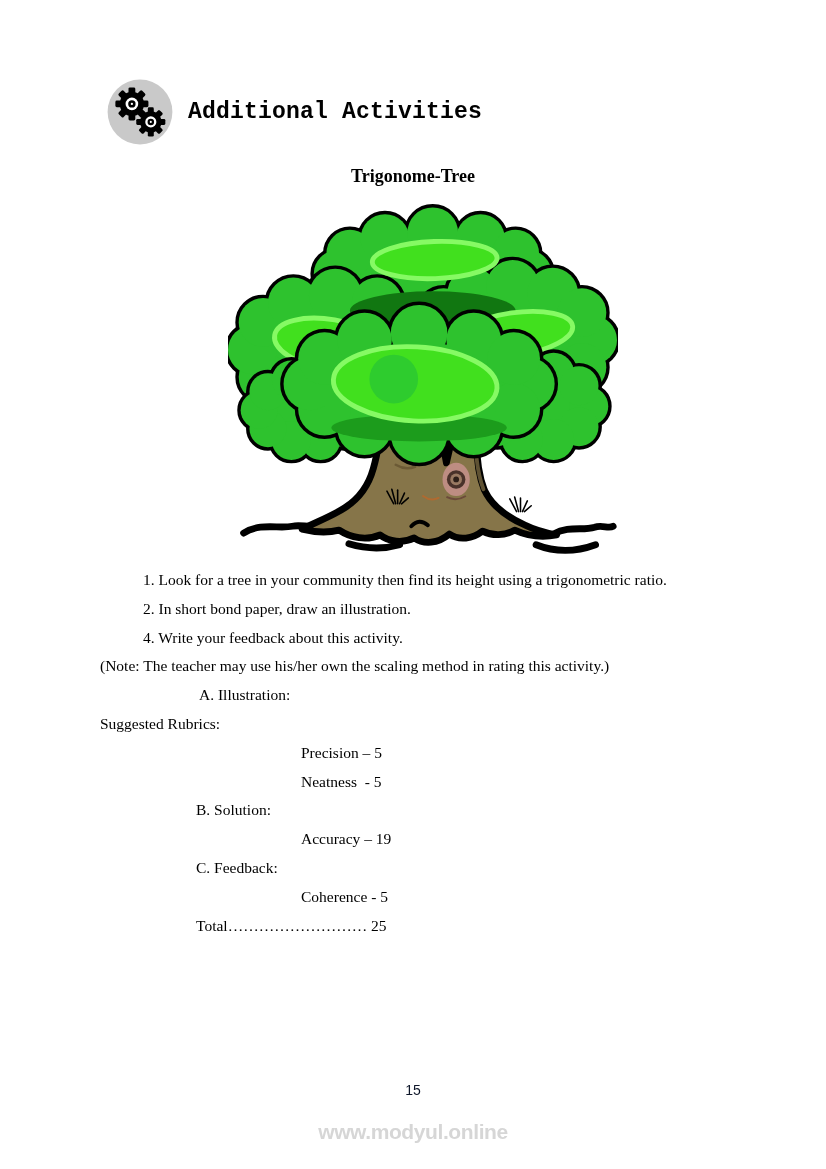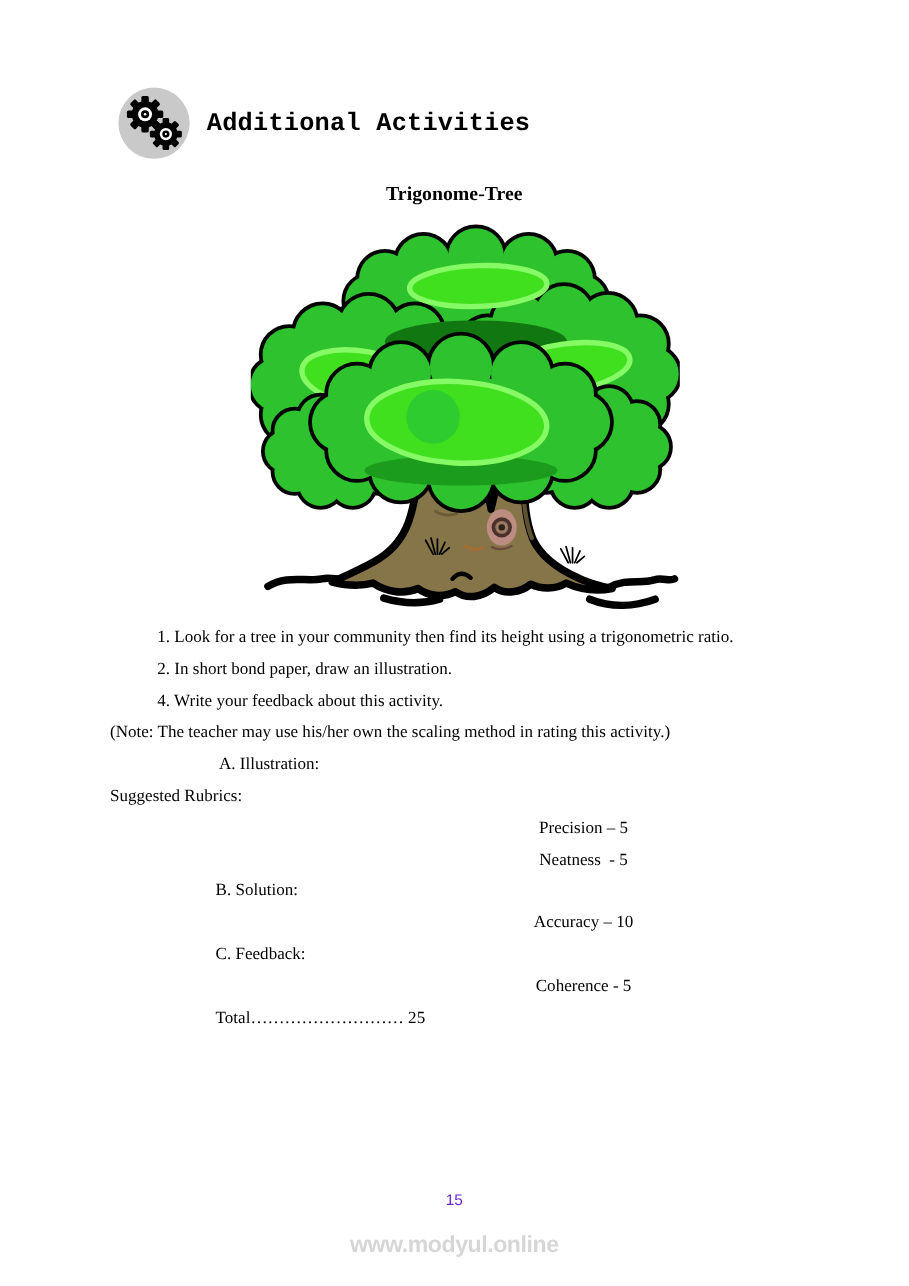--- a/index.html
+++ b/index.html
@@ -37,27 +37,27 @@
   .hl{fill:var(--green_bright,#41e01e);stroke:var(--green_rim,#86fa64);stroke-width:5;}
   
   .text-block{
     position:absolute;top:566px;left:100px;right:66px;
     font-size:15.5px;line-height:28.8px;
   }
   .doc-line{white-space:pre-wrap;}
   .ind-num{padding-left:43px;}
   .ind-a{padding-left:99px;}
   .ind-b{padding-left:96px;}
-  .ind-c{padding-left:201px;text-align:center;}
+  .ind-c{padding-left:201px;}
   
   .page-number{
     position:absolute;top:1082px;left:0;width:100%;
     text-align:center;
     font-family:"Liberation Sans","DejaVu Sans",sans-serif;
-    font-size:14px;color:#6d28d9;
+    font-size:14px;color:#0f172a;
   }
   .watermark{
     position:absolute;top:1120px;left:0;width:100%;
     text-align:center;
     font-family:"Liberation Sans","DejaVu Sans",sans-serif;
     font-weight:700;font-size:21px;letter-spacing:-.4px;
     color:var(--watermark,#d6d6d6);
   }
 </style>
 </head>
@@ -359,21 +359,21 @@
   <div class="text-block">
     <div class="doc-line ind-num">1. Look for a tree in your community then find its height using a trigonometric ratio.</div>
     <div class="doc-line ind-num">2. In short bond paper, draw an illustration.</div>
     <div class="doc-line ind-num">4. Write your feedback about this activity.</div>
     <div class="doc-line">(Note: The teacher may use his/her own the scaling method in rating this activity.)</div>
     <div class="doc-line ind-a">A. Illustration:</div>
     <div class="doc-line">Suggested Rubrics:</div>
     <div class="doc-line ind-c">Precision – 5</div>
     <div class="doc-line ind-c">Neatness  - 5</div>
     <div class="doc-line ind-b">B. Solution:</div>
-    <div class="doc-line ind-c">Accuracy – 10</div>
+    <div class="doc-line ind-c">Accuracy – 19</div>
     <div class="doc-line ind-b">C. Feedback:</div>
     <div class="doc-line ind-c">Coherence - 5</div>
     <div class="doc-line ind-b">Total……………………… 25</div>
   </div>
 
   <div class="page-number">15</div>
   <div class="watermark">www.modyul.online</div>
 
 </div>
 

